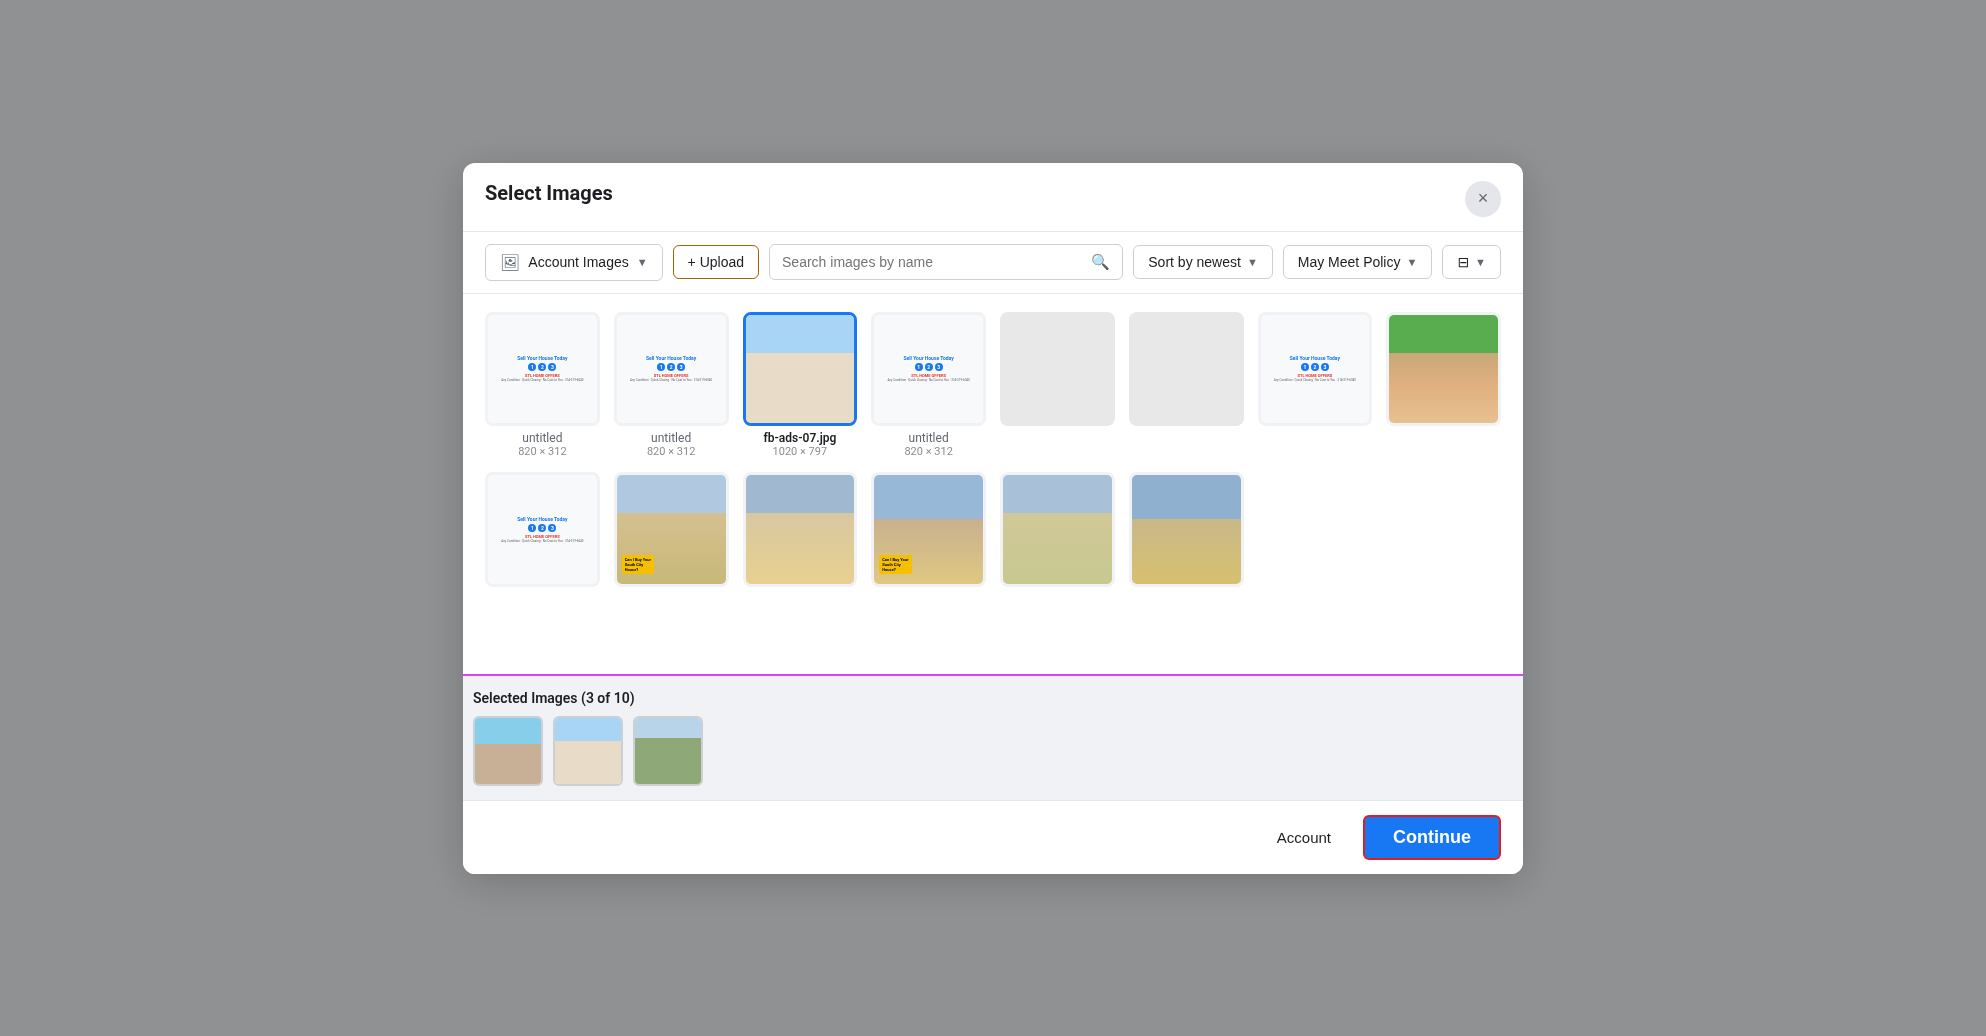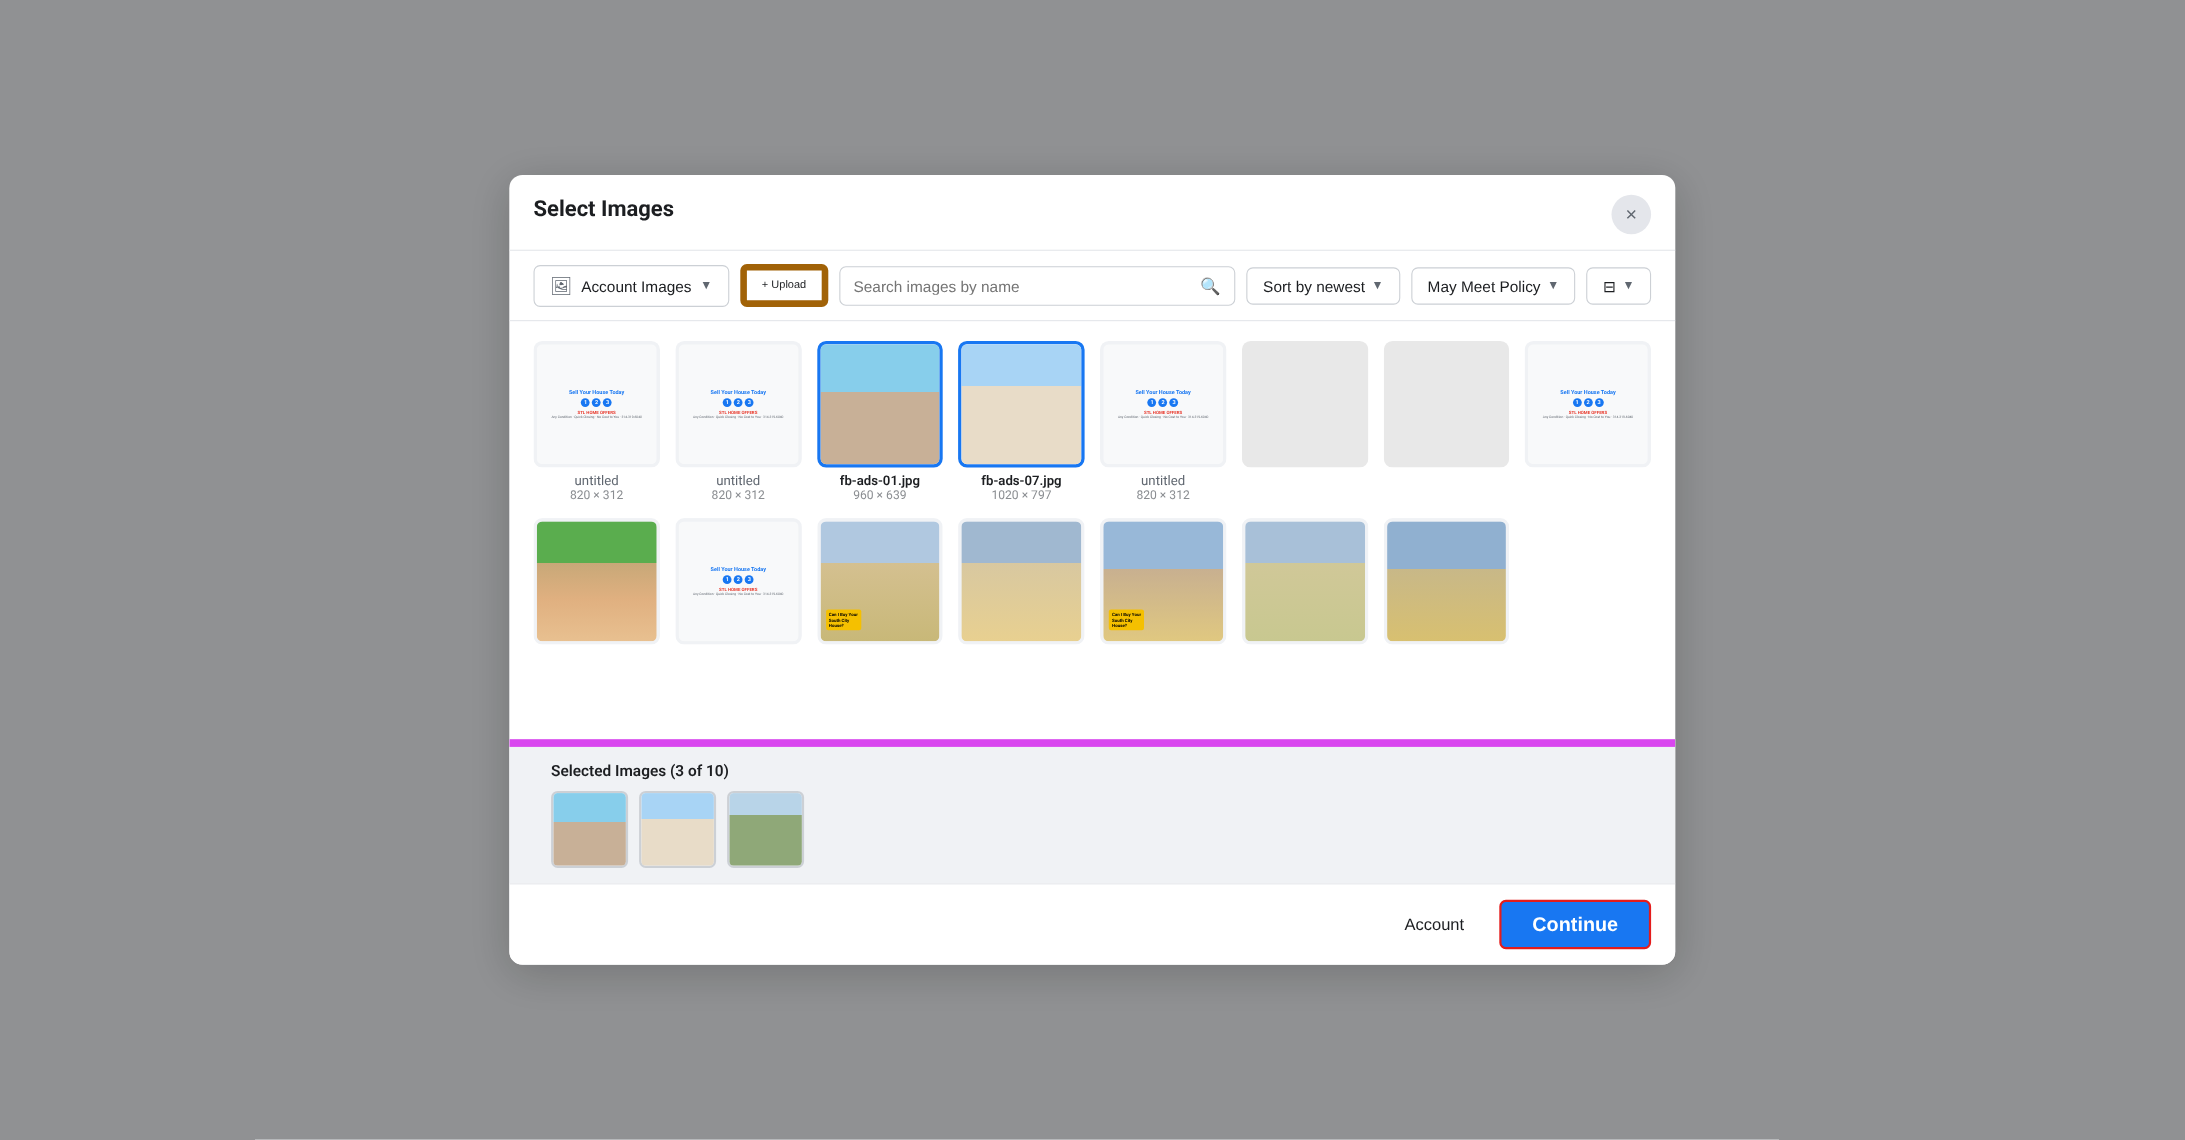--- a/index.html
+++ b/index.html
@@ -77,25 +77,25 @@
     }
     .account-images-btn .icon {
       font-size: 16px;
       color: #606770;
     }
     .upload-btn {
       display: flex;
       align-items: center;
       gap: 6px;
       background: #fff;
-      border: 6px solid #a16207;
+      border: 1px solid #a16207;
       border-radius: 6px;
       padding: 8px 14px;
       cursor: pointer;
-      font-size: 10px;
+      font-size: 14px;
       font-weight: 500;
       color: #1c1e21;
       white-space: nowrap;
     }
     .search-box {
       flex: 1;
       display: flex;
       align-items: center;
       border: 1px solid #ccd0d5;
       border-radius: 6px;
@@ -176,22 +176,22 @@
       font-weight: 400;
       color: #606770;
     }
     .img-dim {
       font-size: 11px;
       color: #8a8d91;
       text-align: center;
     }
     .selected-section {
       background: #f0f2f5;
-      padding: 14px 38px;
-      border-top: 7px solid #d946ef;
+      padding: 14px 10px;
+      border-top: 2px solid #d946ef;
     }
     .selected-label {
       font-size: 14px;
       font-weight: 600;
       color: #1c1e21;
       margin-bottom: 10px;
     }
     .selected-thumbs {
       display: flex;
       gap: 10px;
@@ -403,27 +403,20 @@
                 <div class="sh-num">3</div>
               </div>
               <div class="sh-offers">STL HOME OFFERS</div>
               <div class="sh-footer">Any Condition · Quick Closing · No Cost to You · 314-319-6040</div>
             </div>
           </div>
           <div class="img-name plain">untitled</div>
           <div class="img-dim">820 × 312</div>
         </div>
 
-        <div class="image-item">
-          <div class="image-thumb-wrap selected">
-            <div class="house-brick"></div>
-          </div>
-          <div class="img-name">fb-ads-01.jpg</div>
-          <div class="img-dim">960 × 639</div>
-        </div>
 
         <div class="image-item">
           <div class="image-thumb-wrap selected">
             <div class="house-cream"></div>
           </div>
           <div class="img-name">fb-ads-07.jpg</div>
           <div class="img-dim">1020 × 797</div>
         </div>
 
 

